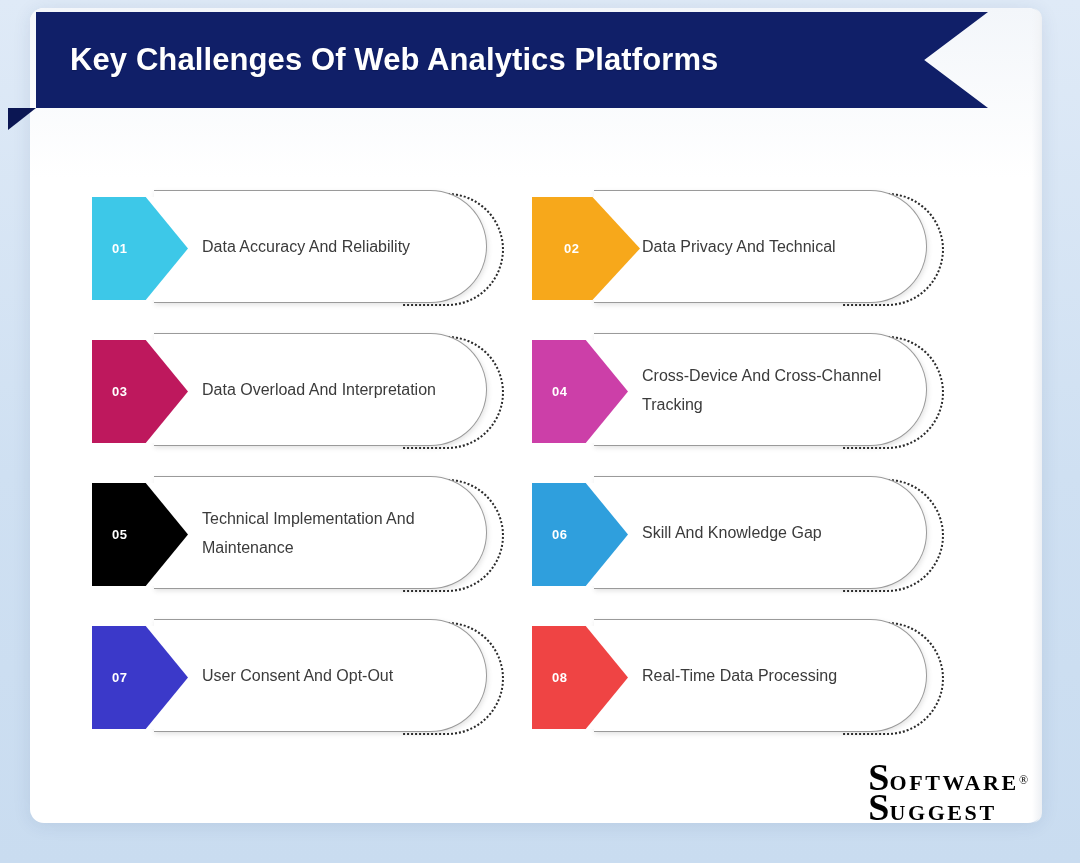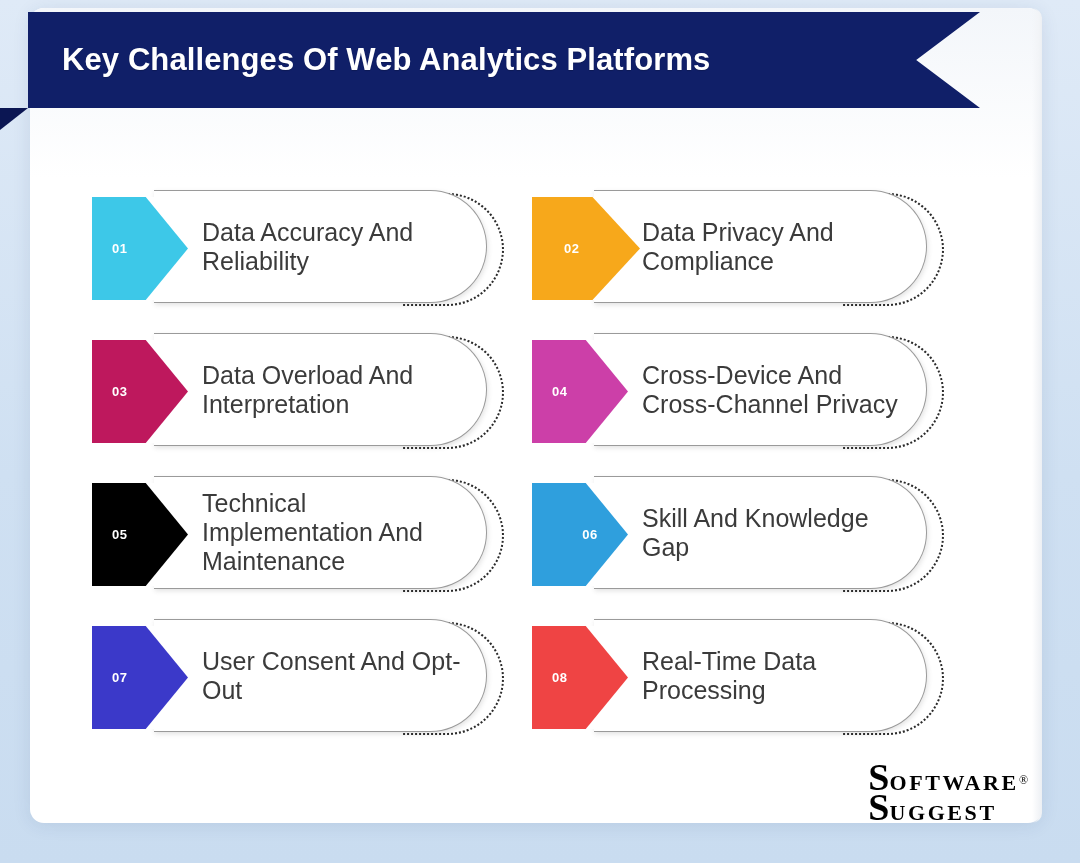--- a/index.html
+++ b/index.html
@@ -55,21 +55,21 @@
     left: 0; top: 0; right: 0;
     height: 170px;
     background: linear-gradient(180deg, #f3f6fa 0%, #ffffff 100%);
     border-radius: 14px 14px 0 0;
     pointer-events: none;
   }
 
   
   .banner-wrap {
     position: absolute;
-    left: 0px;
+    left: 8px;
     top: 12px;
     width: 980px;
     height: 120px;
     z-index: 4;
   }
   .banner-fold {
     position: absolute;
     left: 0px;
     top: 96px;
     width: 0; height: 0;
@@ -190,21 +190,21 @@
 
   .card-text {
     position: absolute;
     left: 110px;
     top: 0;
     width: 280px;
     height: 113px;
     display: flex;
     align-items: center;
     z-index: 6;
-    font-size: 25px;
+    font-size: 16px;
     line-height: 29px;
     color: #3b3b3b;
     font-weight: normal;
   }
   .card-text span { display: block; }
 
   
   .logo {
     position: absolute;
     right: 52px;
@@ -264,21 +264,21 @@
       </div>
     </div>
     <div class="card">
       <div class="card-dots"></div>
       <div class="card-body"></div>
       <div class="card-notch"></div>
       <div class="card-flag" style="background: rgb(247, 168, 27); padding-left: 12px;">
         <div class="card-num">02</div>
       </div>
       <div class="card-text">
-        <span>Data Privacy And Compliance</span>
+        <span>Data Privacy And Technical</span>
       </div>
     </div>
     <div class="card">
       <div class="card-dots"></div>
       <div class="card-body"></div>
       <div class="card-notch"></div>
       <div class="card-flag" style="background: #be185d;">
         <div class="card-num">03</div>
       </div>
       <div class="card-text">
@@ -286,39 +286,39 @@
       </div>
     </div>
     <div class="card">
       <div class="card-dots"></div>
       <div class="card-body"></div>
       <div class="card-notch"></div>
       <div class="card-flag" style="background: rgb(204, 63, 168);">
         <div class="card-num">04</div>
       </div>
       <div class="card-text">
-        <span>Cross-Device And Cross-Channel Privacy</span>
+        <span>Cross-Device And Cross-Channel Tracking</span>
       </div>
     </div>
     <div class="card">
       <div class="card-dots"></div>
       <div class="card-body"></div>
       <div class="card-notch"></div>
       <div class="card-flag" style="background: #000000;">
         <div class="card-num">05</div>
       </div>
       <div class="card-text">
         <span>Technical Implementation And Maintenance</span>
       </div>
     </div>
     <div class="card">
       <div class="card-dots"></div>
       <div class="card-body"></div>
       <div class="card-notch"></div>
-      <div class="card-flag" style="background: rgb(47, 159, 221); justify-content: center;">
+      <div class="card-flag" style="background: rgb(47, 159, 221);">
         <div class="card-num">06</div>
       </div>
       <div class="card-text">
         <span>Skill And Knowledge Gap</span>
       </div>
     </div>
     <div class="card">
       <div class="card-dots"></div>
       <div class="card-body"></div>
       <div class="card-notch"></div>

